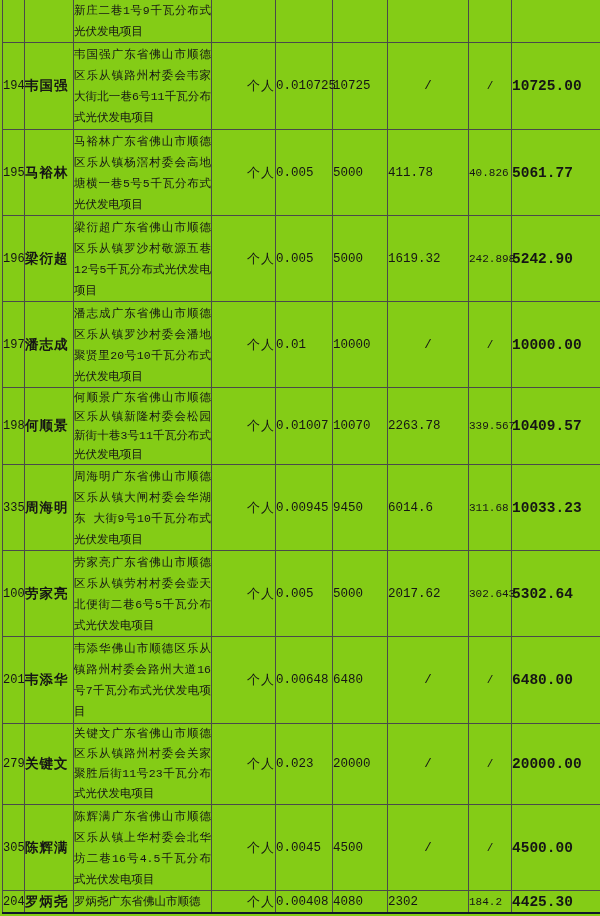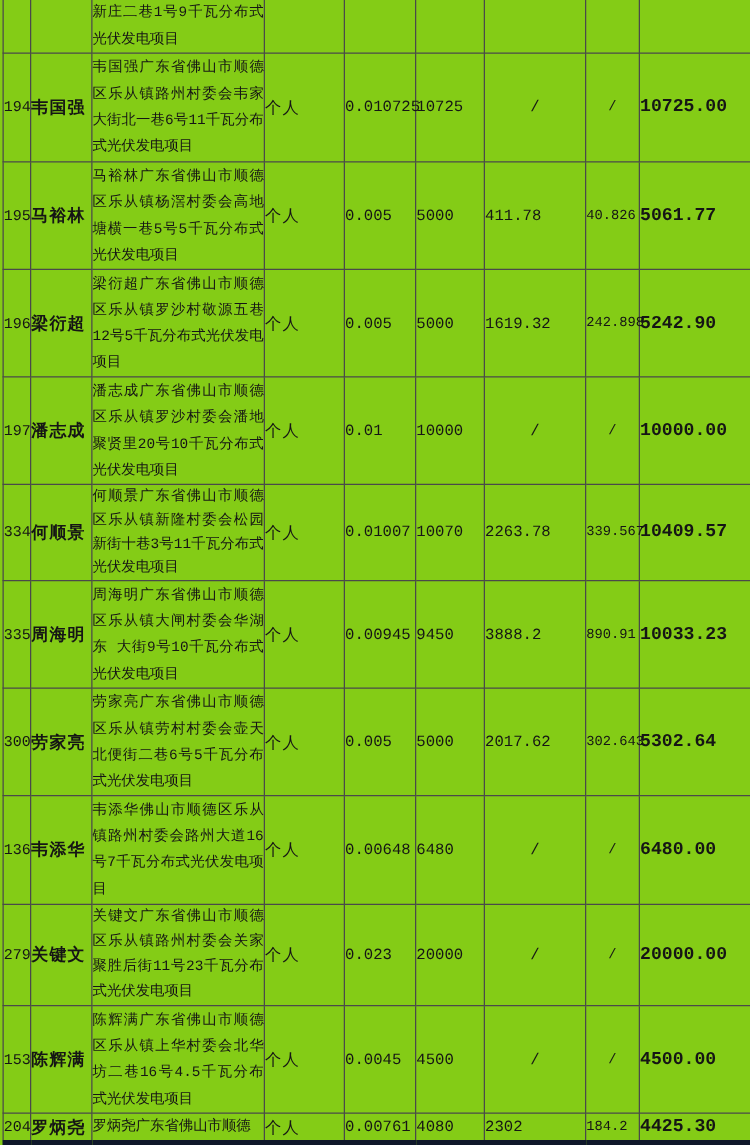--- a/index.html
+++ b/index.html
@@ -18,33 +18,33 @@
     table-layout:fixed;
   }
   table.grid td{
     border-right:1px solid #4a4a4a;
     border-bottom:1px solid #4a4a4a;
     padding:0;
     vertical-align:middle;
     overflow:visible;
   }
   table.grid tr td:first-child{border-left:1px solid #4a4a4a;}
-  tr.rlast td{border-bottom:6px solid #0f172a;margin-left:48px;}
+  tr.rlast td{border-bottom:2px solid #0f172a;margin-left:48px;}
   
   tr.h0{height:42px} tr.h1{height:87px} tr.h2{height:86px} tr.h3{height:86px}
   tr.h4{height:86px} tr.h5{height:76px} tr.h6{height:86px} tr.h7{height:86px}
   tr.h8{height:87px} tr.h9{height:81px} tr.h10{height:86px} tr.h11{height:22px}
   
   .c-num{font-size:12px;text-align:center;}
   .c-name{font-size:13.5px;font-weight:bold;letter-spacing:1px;}
   .c-desc{font-size:11.5px;line-height:21px;text-align:justify;padding:0 5px;}
   tr.h5 .c-desc{line-height:19px;}
   tr.h9 .c-desc{line-height:20px;}
   tr.h11 .c-desc{white-space:nowrap;}
-  .c-type{font-size:13px;text-align:left;letter-spacing:1px;}
+  .c-type{font-size:13px;text-align:right;letter-spacing:1px;}
   .c-val{font-size:12.5px;text-align:left;padding-left:4px;white-space:nowrap;}
   .c-val8{font-size:11px;}
   .c-slash{text-align:center;padding-left:0;}
   .c-total{font-size:14.5px;font-weight:bold;padding-left:5px;white-space:nowrap;}
 </style>
 </head>
 <body>
 
 <div id="page">
   <table class="grid">
@@ -115,57 +115,57 @@
       <td class="c-desc">潘志成广东省佛山市顺德区乐从镇罗沙村委会潘地聚贤里20号10千瓦分布式光伏发电项目</td>
       <td class="c-type">个人</td>
       <td class="c-val">0.01</td>
       <td class="c-val">10000</td>
       <td class="c-val c-slash">/</td>
       <td class="c-val c-val8 c-slash">/</td>
       <td class="c-total">10000.00</td>
     </tr>
 
     <tr class="h5">
-      <td class="c-num">334</td>
+      <td class="c-num">198</td>
       <td class="c-name">何顺景</td>
       <td class="c-desc">何顺景广东省佛山市顺德区乐从镇新隆村委会松园新街十巷3号11千瓦分布式光伏发电项目</td>
       <td class="c-type">个人</td>
       <td class="c-val">0.01007</td>
       <td class="c-val">10070</td>
       <td class="c-val">2263.78</td>
       <td class="c-val c-val8">339.567</td>
       <td class="c-total">10409.57</td>
     </tr>
 
     <tr class="h6">
       <td class="c-num">335</td>
       <td class="c-name">周海明</td>
       <td class="c-desc">周海明广东省佛山市顺德区乐从镇大闸村委会华湖东 大街9号10千瓦分布式光伏发电项目</td>
       <td class="c-type">个人</td>
       <td class="c-val">0.00945</td>
       <td class="c-val">9450</td>
-      <td class="c-val">3888.2</td>
-      <td class="c-val c-val8">890.91</td>
+      <td class="c-val">6014.6</td>
+      <td class="c-val c-val8">311.68</td>
       <td class="c-total">10033.23</td>
     </tr>
 
     <tr class="h7">
-      <td class="c-num">300</td>
+      <td class="c-num">100</td>
       <td class="c-name">劳家亮</td>
       <td class="c-desc">劳家亮广东省佛山市顺德区乐从镇劳村村委会壶天北便街二巷6号5千瓦分布式光伏发电项目</td>
       <td class="c-type">个人</td>
       <td class="c-val">0.005</td>
       <td class="c-val">5000</td>
       <td class="c-val">2017.62</td>
       <td class="c-val c-val8">302.643</td>
       <td class="c-total">5302.64</td>
     </tr>
 
     <tr class="h8">
-      <td class="c-num">136</td>
+      <td class="c-num">201</td>
       <td class="c-name">韦添华</td>
       <td class="c-desc">韦添华佛山市顺德区乐从镇路州村委会路州大道16号7千瓦分布式光伏发电项目</td>
       <td class="c-type">个人</td>
       <td class="c-val">0.00648</td>
       <td class="c-val">6480</td>
       <td class="c-val c-slash">/</td>
       <td class="c-val c-val8 c-slash">/</td>
       <td class="c-total">6480.00</td>
     </tr>
 
@@ -175,37 +175,37 @@
       <td class="c-desc">关键文广东省佛山市顺德区乐从镇路州村委会关家聚胜后街11号23千瓦分布式光伏发电项目</td>
       <td class="c-type">个人</td>
       <td class="c-val">0.023</td>
       <td class="c-val">20000</td>
       <td class="c-val c-slash">/</td>
       <td class="c-val c-val8 c-slash">/</td>
       <td class="c-total">20000.00</td>
     </tr>
 
     <tr class="h10">
-      <td class="c-num">153</td>
+      <td class="c-num">305</td>
       <td class="c-name">陈辉满</td>
       <td class="c-desc">陈辉满广东省佛山市顺德区乐从镇上华村委会北华坊二巷16号4.5千瓦分布式光伏发电项目</td>
       <td class="c-type">个人</td>
       <td class="c-val">0.0045</td>
       <td class="c-val">4500</td>
       <td class="c-val c-slash">/</td>
       <td class="c-val c-val8 c-slash">/</td>
       <td class="c-total">4500.00</td>
     </tr>
 
     <tr class="h11 rlast">
       <td class="c-num">204</td>
       <td class="c-name">罗炳尧</td>
       <td class="c-desc">罗炳尧广东省佛山市顺德</td>
       <td class="c-type">个人</td>
-      <td class="c-val">0.00761</td>
+      <td class="c-val">0.00408</td>
       <td class="c-val">4080</td>
       <td class="c-val">2302</td>
       <td class="c-val c-val8">184.2</td>
       <td class="c-total">4425.30</td>
     </tr>
   </tbody>
     </table>
 </div>
 
 </body></html>

